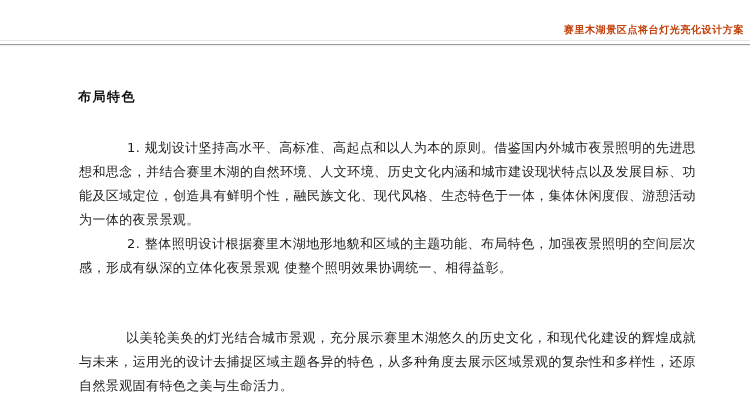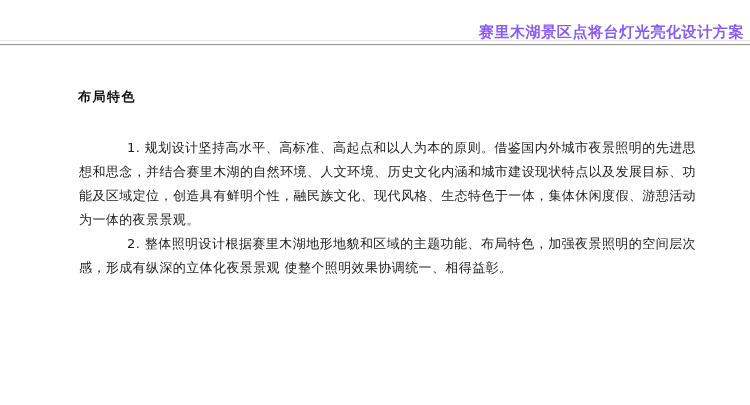--- a/index.html
+++ b/index.html
@@ -17,23 +17,23 @@
   }
   .page {
     position: absolute;
     inset: 0;
     background: #ffffff;
   }
   .header-title {
     position: absolute;
     top: 23px;
     right: 6px;
-    font-size: 15px;
+    font-size: 10px;
     font-weight: bold;
-    color: #8b5cf6;
+    color: #c2410c;
     letter-spacing: 0.6px;
     white-space: nowrap;
   }
   .rule-light {
     position: absolute;
     top: 40px;
     left: 0;
     width: 750px;
     height: 0;
     border-top: 1px solid #e6e6e6;
@@ -86,15 +86,16 @@
   <div class="header-title">赛里木湖景区点将台灯光亮化设计方案</div>
 
   <div class="rule-light"></div>
   <div class="rule-dark"></div>
 
   <div class="section-heading">布局特色</div>
 
   <div class="content">
     <p class="para-numbered">1. 规划设计坚持高水平、高标准、高起点和以人为本的原则。借鉴国内外城市夜景照明的先进思想和思念，并结合赛里木湖的自然环境、人文环境、历史文化内涵和城市建设现状特点以及发展目标、功能及区域定位，创造具有鲜明个性，融民族文化、现代风格、生态特色于一体，集体休闲度假、游憩活动为一体的夜景景观。</p>
     <p class="para-numbered">2. 整体照明设计根据赛里木湖地形地貌和区域的主题功能、布局特色，加强夜景照明的空间层次感，形成有纵深的立体化夜景景观 使整个照明效果协调统一、相得益彰。</p>
+    <p class="para-closing">以美轮美奂的灯光结合城市景观，充分展示赛里木湖悠久的历史文化，和现代化建设的辉煌成就与未来，运用光的设计去捕捉区域主题各异的特色，从多种角度去展示区域景观的复杂性和多样性，还原自然景观固有特色之美与生命活力。</p>
   </div>
 
 </div>
 
 </body></html>

